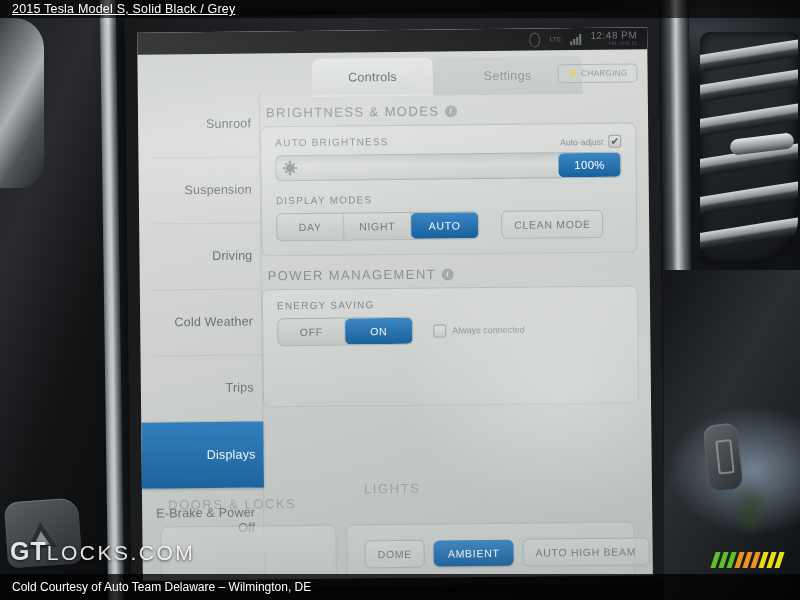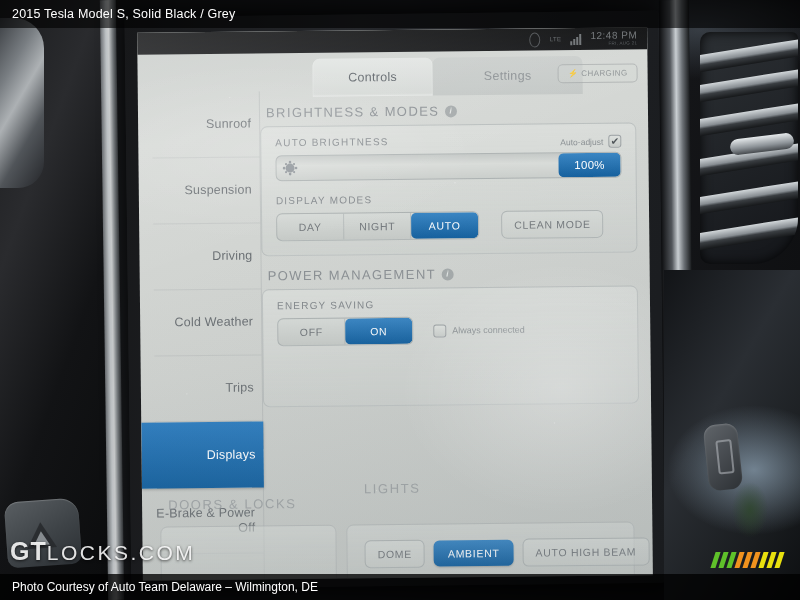--- a/index.html
+++ b/index.html
@@ -349,26 +349,27 @@
   }
   .dock-card {
     position: absolute; bottom: 0; height: 54px;
     border: 1px solid rgba(160,166,168,.4);
     border-radius: 7px 7px 0 0;
     background: linear-gradient(180deg,rgba(218,222,219,.5),rgba(200,204,201,.45));
   }
 
   
   .caption-top {
-    position: absolute; left: 0; top: 0; width: 100%; height: 28px;
+    position: absolute; left: 0; top: 0; width: 100%; height: 18px;
     background: rgba(0,0,0,.62);
     display: flex; align-items: center;
     padding-left: 12px;
     color: #fff; font-size: 12.5px; letter-spacing: .2px;
     z-index: 90;
+    text-decoration: underline;
   }
   .caption-bottom {
     position: absolute; left: 0; bottom: 0; width: 100%; height: 26px;
     background: rgba(0,0,0,.78);
     display: flex; align-items: center;
     padding-left: 12px;
     color: #fff; font-size: 12px;
     z-index: 90;
   }
   .wm {
@@ -550,15 +551,15 @@
       <span style="background:#5fc12a"></span>
     <span style="background:#f0921e"></span>
       <span style="background:#f0921e"></span>
       <span style="background:#f0921e"></span>
     <span style="background:#e8e00e"></span>
       <span style="background:#e8e00e"></span>
       <span style="background:#e8e00e"></span>
   </div>
 
   <div class="caption-top">2015 Tesla Model S,  Solid Black / Grey</div>
-  <div class="caption-bottom">Photo Courtesy of Auto Team Delaware – Wilmington, DE</div>
+  <div class="caption-bottom">Cold Courtesy of Auto Team Delaware – Wilmington, DE</div>
 
 </div>
 
 </body></html>

